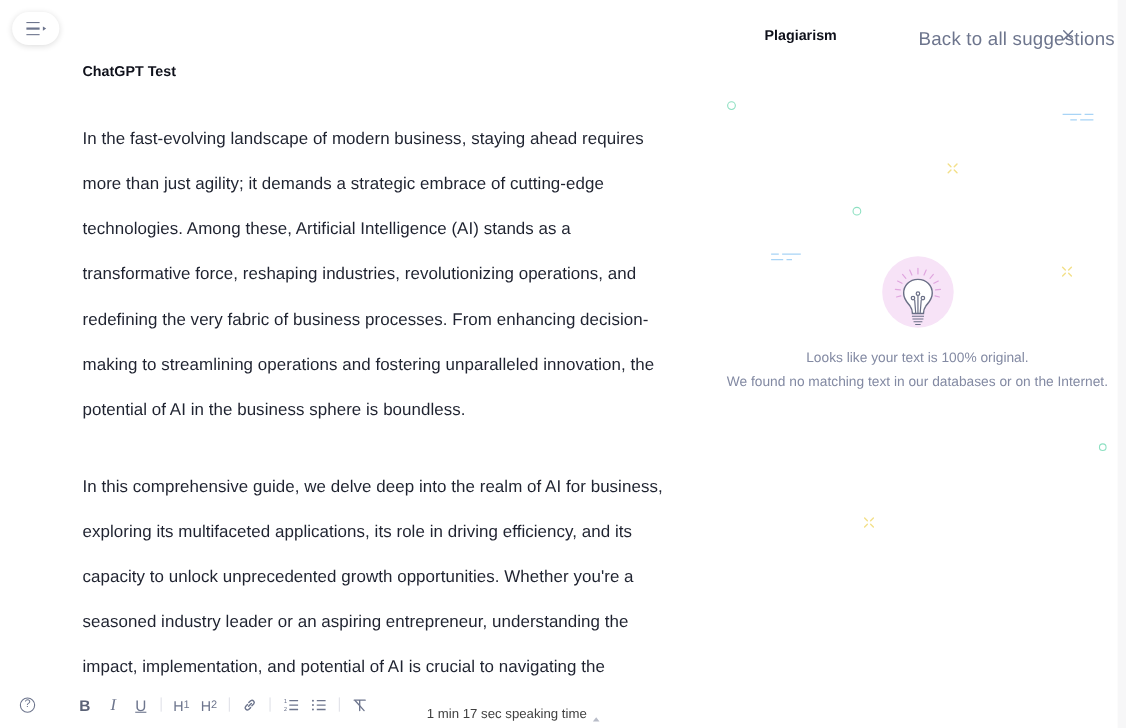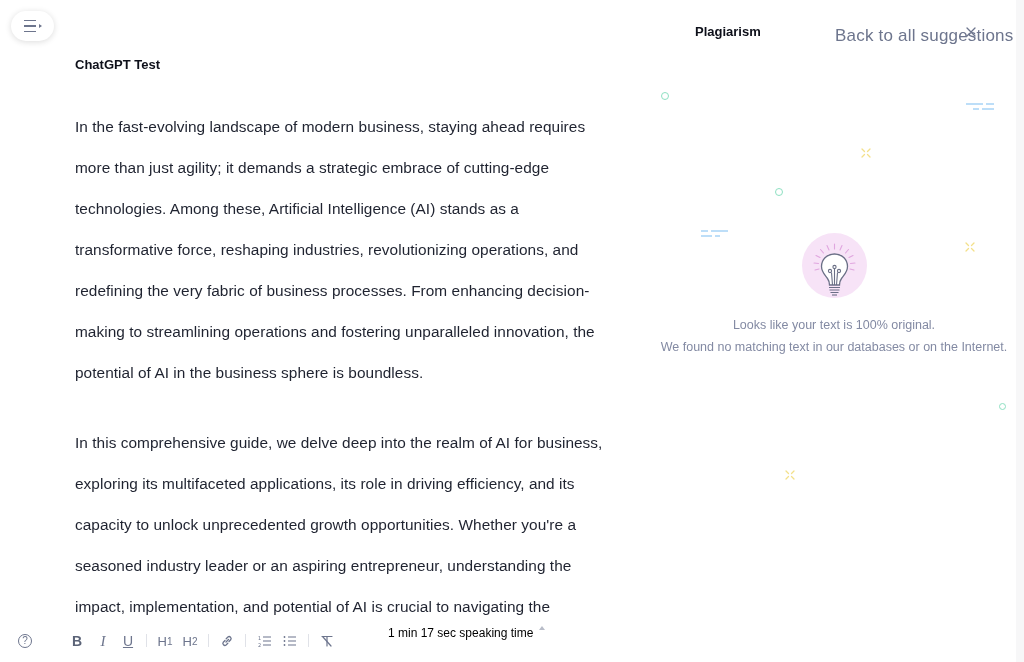--- a/index.html
+++ b/index.html
@@ -32,21 +32,21 @@
   .bold { left: 70px; width: 14px; font-weight: bold; color: #5b6377; font-size: 14px; }
   .italic { left: 96px; width: 14px; font-family: "Liberation Serif", serif; font-style: italic; font-size: 15px; }
   .underline { left: 120px; width: 16px; text-decoration: underline; font-size: 14px; }
   .h1 { left: 156px; width: 18px; font-size: 13px; }
   .h2 { left: 181px; width: 18px; font-size: 13px; }
   .h1 sub, .h2 sub { font-size: 10px; vertical-align: baseline; }
   .link { left: 219px; width: 16px; }
   .olist { left: 257px; width: 16px; }
   .ulist { left: 282px; width: 16px; }
   .clear { left: 319px; width: 16px; }
-  .speak { position: absolute; left: 388px; top: 0; height: 30px; display: flex; align-items: flex-start; gap: 6px; font-size: 12px; color: #000000; cursor: pointer; }
+  .speak { position: absolute; left: 388px; top: 0; height: 30px; display: flex; align-items: flex-end; gap: 6px; font-size: 12px; color: #404040; cursor: pointer; }
   .speak .up { width: 0; height: 0; border-left: 3px solid transparent; border-right: 3px solid transparent; border-bottom: 4px solid #b8bcc8; }
 
   
   .panel-title { position: absolute; left: 675px; top: 24px; font-size: 13px; font-weight: bold; color: #0e101a; margin-left: 20px; }
   .back-link { position: absolute; left: 835px; top: 26px; font-size: 17px; color: #6d758d; cursor: pointer; letter-spacing: 0.2px; }
   .close-x { position: absolute; left: 964px; top: 25px; width: 14px; height: 14px; cursor: pointer; }
   .right-edge { position: absolute; left: 1016px; top: 0; width: 8px; height: 662px; background: #f7f7f8; }
 
   .deco { position: absolute; }
   .ring { width: 8px; height: 8px; border: 1.6px solid #8ee0c2; border-radius: 50%; }

